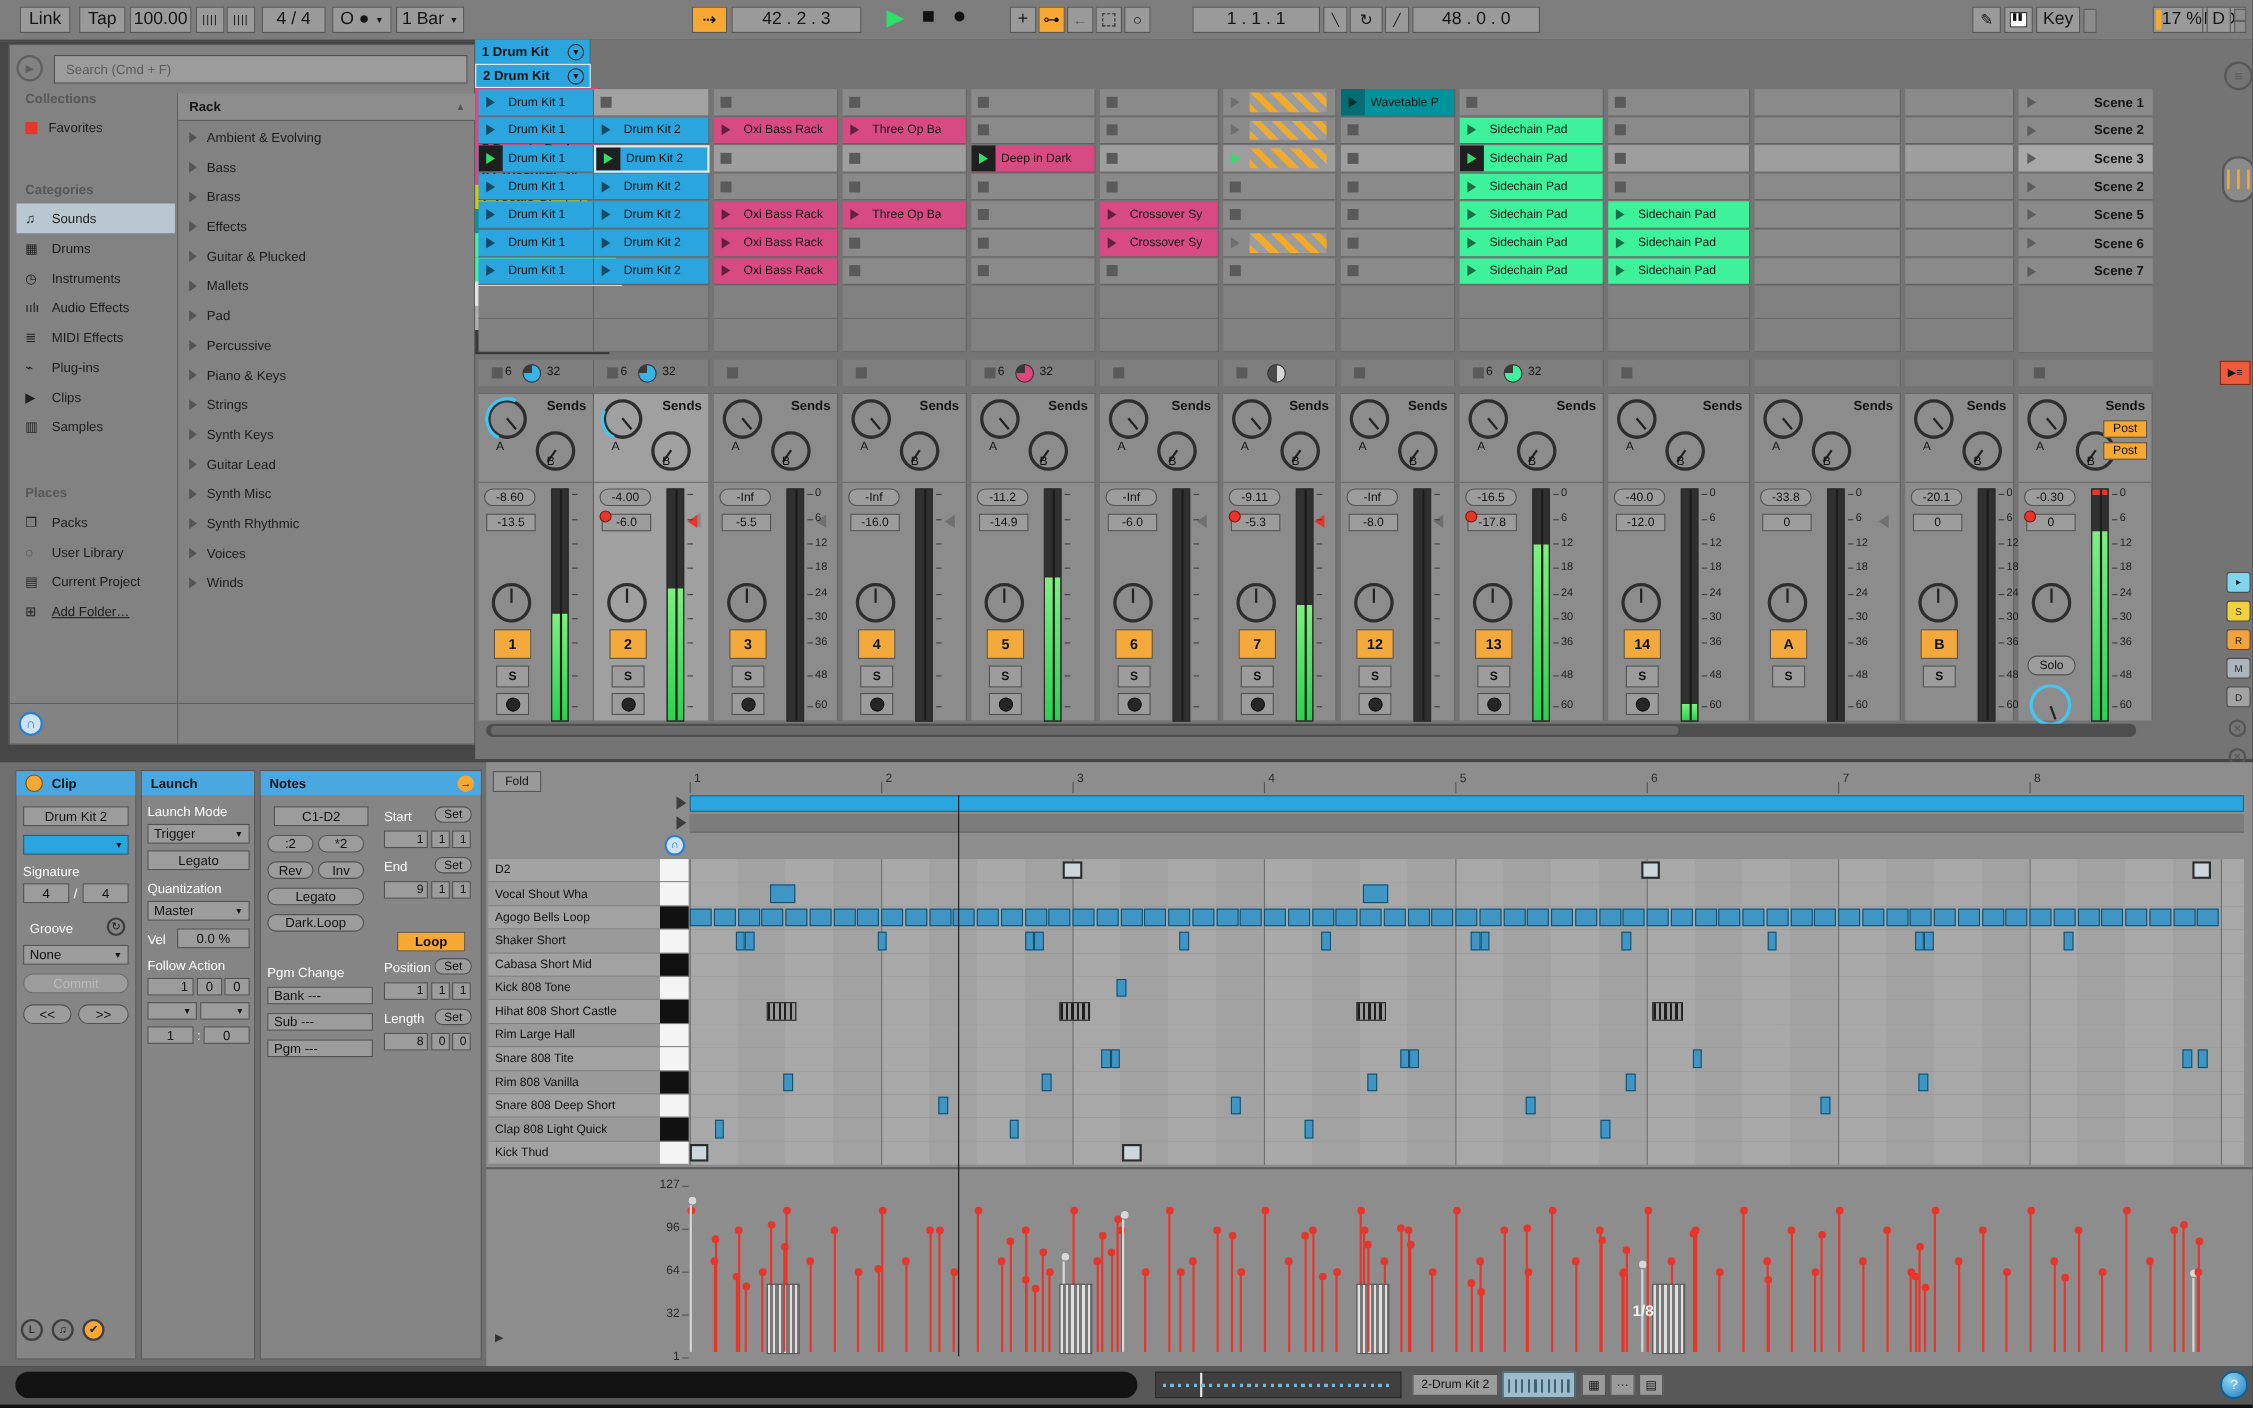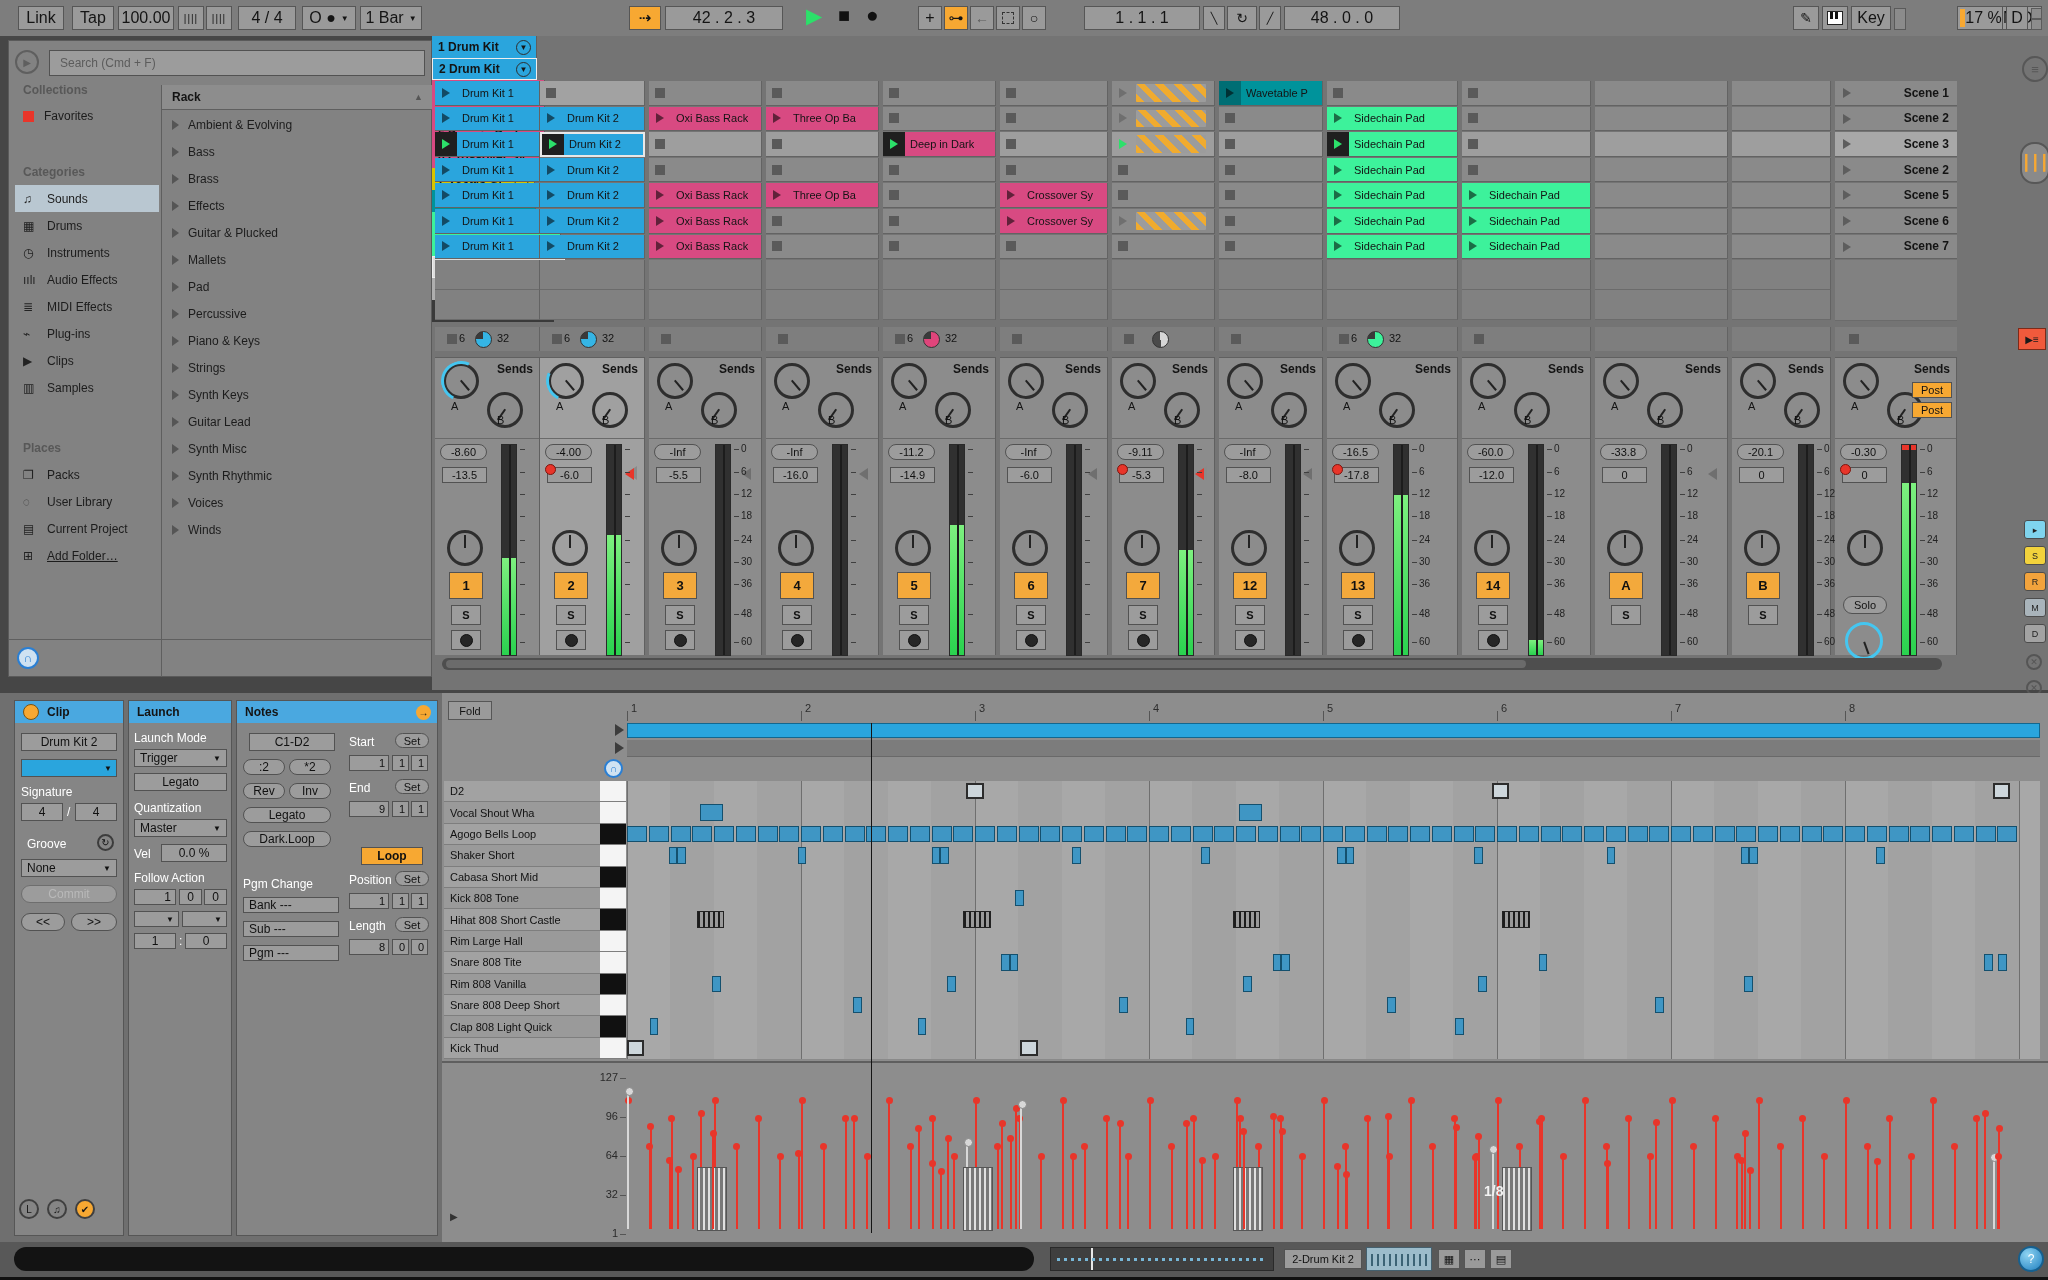--- a/index.html
+++ b/index.html
@@ -1009,21 +1009,21 @@
           <div style="position: absolute; right: 6px; top: 4px; font-weight: bold; font-size: 12px;">Sends</div>
           <div class="knob" style="position: absolute; left: 8px; top: 5px; width: 36px; height: 36px;">
             <div class="ptr" style="transform: rotate(140deg);"></div>
           </div>
           <div style="position: absolute; left: 16px; top: 42px; font-size: 11px;">A</div>
           <div class="knob" style="position: absolute; left: 52px; top: 34px; width: 36px; height: 36px;">
             <div class="ptr" style="transform: rotate(215deg);"></div>
           </div>
           <div style="position: absolute; left: 62px; top: 56px; font-size: 11px; color: rgb(17, 17, 17);">B</div>
         </div>
-        <div class="fld pill" style="position: absolute; left: 5px; top: 86px; width: 47px; height: 16px; font-size: 11px;">-60.0</div>
+        <div class="fld pill" style="position: absolute; left: 5px; top: 86px; width: 47px; height: 16px; font-size: 11px;">-40.0</div>
         <div class="fld" style="position: absolute; left: 7px; top: 109px; width: 45px; height: 16px; font-size: 11px;">-12.0</div>
         <div class="meterwrap" style="position: absolute; left: 66px; top: 86px; width: 16px; height: 212px;">
           <div style="position: absolute; left: 7px; top: 0px; width: 2px; height: 100%; background: rgb(28, 28, 28); z-index: 2;"></div>
           <div class="mfill" style="height: 7%;"></div>
         </div>
         <div class="scale-dash" style="left: 85px; top: 91px;"></div>
         <div class="scale-num" style="left: 92px; top: 85px;">0</div>
         <div class="scale-dash" style="left: 85px; top: 114px;"></div>
         <div class="scale-num" style="left: 92px; top: 108px;">6</div>
         <div class="scale-dash" style="left: 85px; top: 136px;"></div>

